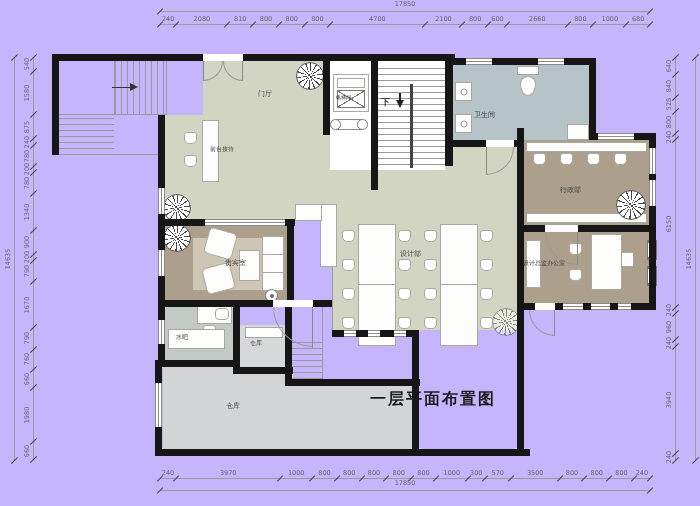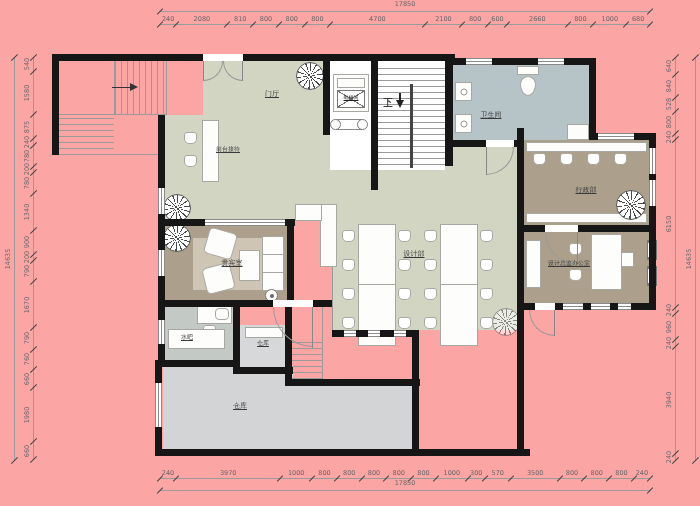--- a/index.html
+++ b/index.html
@@ -1,16 +1,16 @@
 <!DOCTYPE html>
 <html><head>
 <meta charset="utf-8">
 <style>
   html,body{margin:0;padding:0;background:#fff;}
-  .stage{position:relative;width:700px;height:506px;background:#fca5a5;overflow:hidden;
+  .stage{position:relative;width:700px;height:506px;background:#c4b5fd;overflow:hidden;
          font-family:"DejaVu Sans",sans-serif;}
   
   .dim{position:absolute;color:#666;font-size:6.5px;z-index:7;line-height:1;}
   .chain-h{display:flex;border-bottom:1px solid #9a9a9a;height:11px;}
   .chain-h .cell{position:relative;display:flex;justify-content:center;align-items:flex-end;}
   .chain-h .cell i{font-style:normal;transform:translateY(-2px);white-space:nowrap;}
   .chain-h .cell::before,.chain-h .cell:last-child::after{content:'';position:absolute;bottom:-1px;
       width:8px;height:1px;background:#444;transform:rotate(-45deg);}
   .chain-h .cell::before{left:-4px;}
   .chain-h .cell:last-child::after{right:-4px;}
@@ -50,21 +50,21 @@
   .arc.bl{border-radius:0 0 0 100%;border-width:0 0 1px 1px;}
   .arc.br{border-radius:0 0 100% 0;border-width:0 1px 1px 0;}
   .leaf{position:absolute;background:#888;z-index:5;}
   .xbox{position:absolute;border:1px solid #777;background-color:#fff;z-index:3;box-sizing:border-box;
       background-image:linear-gradient(to top right,transparent calc(50% - .5px),#777 calc(50% - .5px) calc(50% + .5px),transparent calc(50% + .5px)),
                        linear-gradient(to bottom right,transparent calc(50% - .5px),#777 calc(50% - .5px) calc(50% + .5px),transparent calc(50% + .5px));}
   .circ{position:absolute;border:1px solid #777;border-radius:50%;background:#fff;z-index:3;box-sizing:border-box;}
   .cdot{position:absolute;left:50%;top:50%;width:4px;height:4px;background:#666;border-radius:50%;transform:translate(-50%,-50%);}
   .dot{position:absolute;left:50%;top:50%;width:5px;height:5px;border:1px solid #999;border-radius:50%;transform:translate(-50%,-50%);}
   .bowl{border-radius:50% 50% 50% 50%/40% 40% 60% 60%;}
-  .rl{position:absolute;color:#3a3a3a;font-size:7px;line-height:1;text-align:center;white-space:nowrap;z-index:6;text-decoration:underline;}
+  .rl{position:absolute;color:#3a3a3a;font-size:7px;line-height:1;white-space:nowrap;z-index:6;}
   .rl.s5{font-size:5px;} .rl.s6{font-size:6px;} .rl.big{font-size:9px;font-weight:bold;}
   .title{position:absolute;font-size:16px;font-weight:bold;letter-spacing:2px;color:#1a1a1a;z-index:6;white-space:nowrap;}
   .arr-r{position:absolute;width:0;height:0;border-left:8px solid #333;border-top:4px solid transparent;border-bottom:4px solid transparent;z-index:3;}
   .arr-d{position:absolute;width:0;height:0;border-top:8px solid #222;border-left:4px solid transparent;border-right:4px solid transparent;z-index:6;}
   .rail{position:absolute;background:#444;z-index:3;}
   .belt{position:absolute;border-top:1px solid #888;border-bottom:1px solid #888;z-index:3;box-sizing:border-box;}
 </style>
 </head>
 <body>
 
@@ -438,21 +438,22 @@
   <div class="gap" style="left:486px;top:140px;width:28px;height:7px;"></div>
   <div class="arc br" style="left:486px;top:147px;width:28px;height:28px;"></div>
   <div class="leaf" style="left:486px;top:147px;width:1px;height:28px;"></div>
 
   <div class="rl" style="left:258px;top:91px;width:28px;">门厅</div>
   <div class="rl s6" style="left:210px;top:146px;width:36px;">前台接待</div>
   <div class="rl s5" style="left:336px;top:95px;width:30px;color:#222;">电梯间</div>
   <div class="rl big" style="left:381px;top:98px;width:14px;">下</div>
   <div class="rl" style="left:474px;top:112px;width:34px;">卫生间</div>
   <div class="rl" style="left:560px;top:187px;width:52px;">行政部</div>
-  <div class="rl" style="left:216px;top:260px;width:32px;">贵宾室</div>
+  <div class="rl" style="left:225px;top:260px;width:32px;">贵宾室</div>
   <div class="rl" style="left:400px;top:251px;width:28px;">设计部</div>
   <div class="rl s6" style="left:523px;top:260px;width:92px;">设计总监办公室</div>
   <div class="rl s6" style="left:176px;top:334px;width:22px;">水吧</div>
   <div class="rl s6" style="left:250px;top:340px;width:26px;">仓库</div>
   <div class="rl" style="left:226px;top:403px;width:28px;">仓库</div>
 
+  <div class="title" style="left:370px;top:389px;">一层平面布置图</div>
 
 </div>
 
 </body></html>

